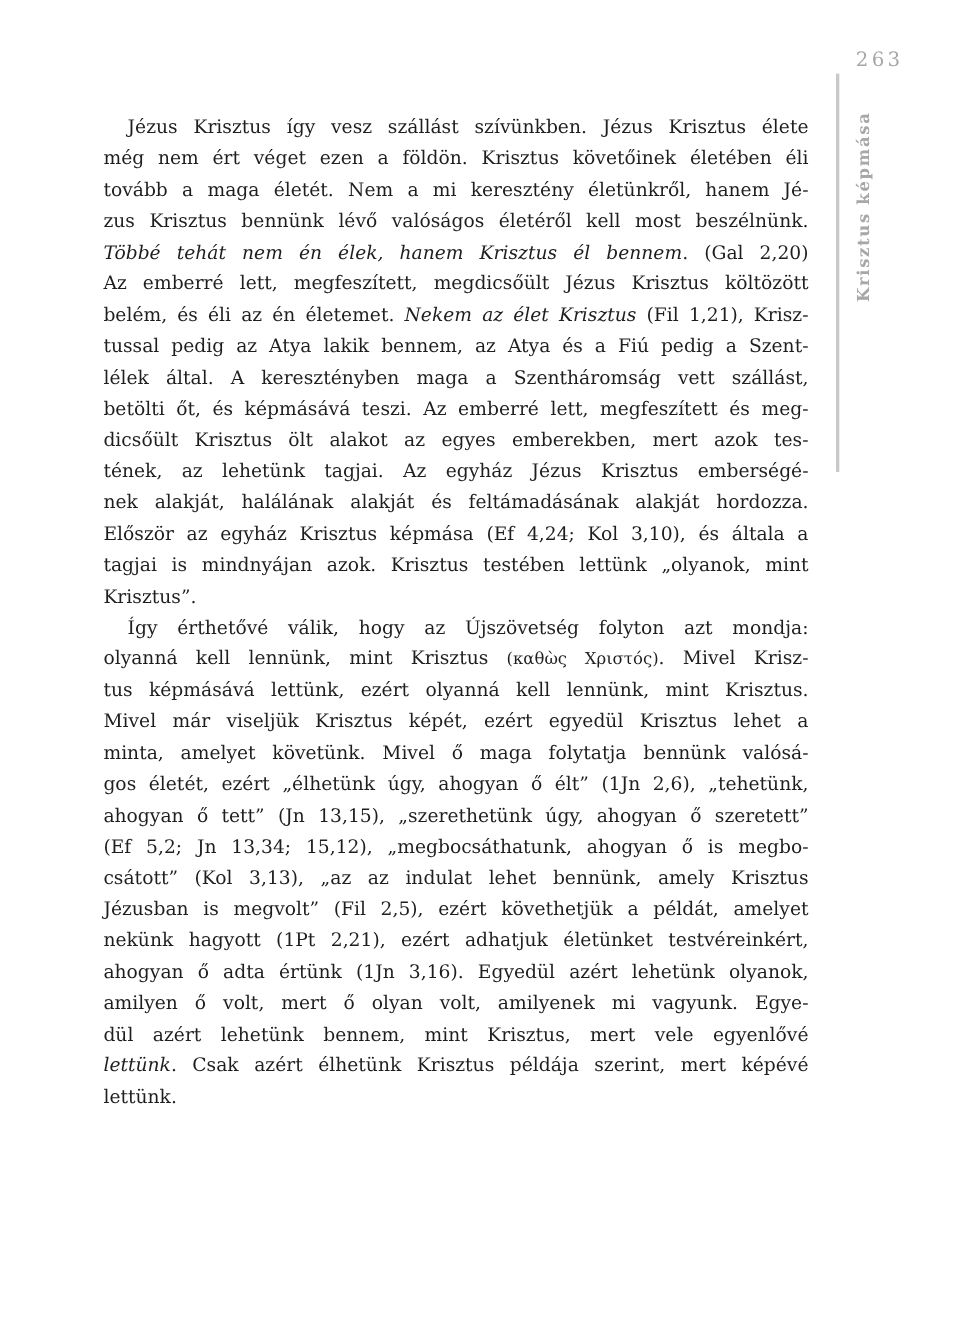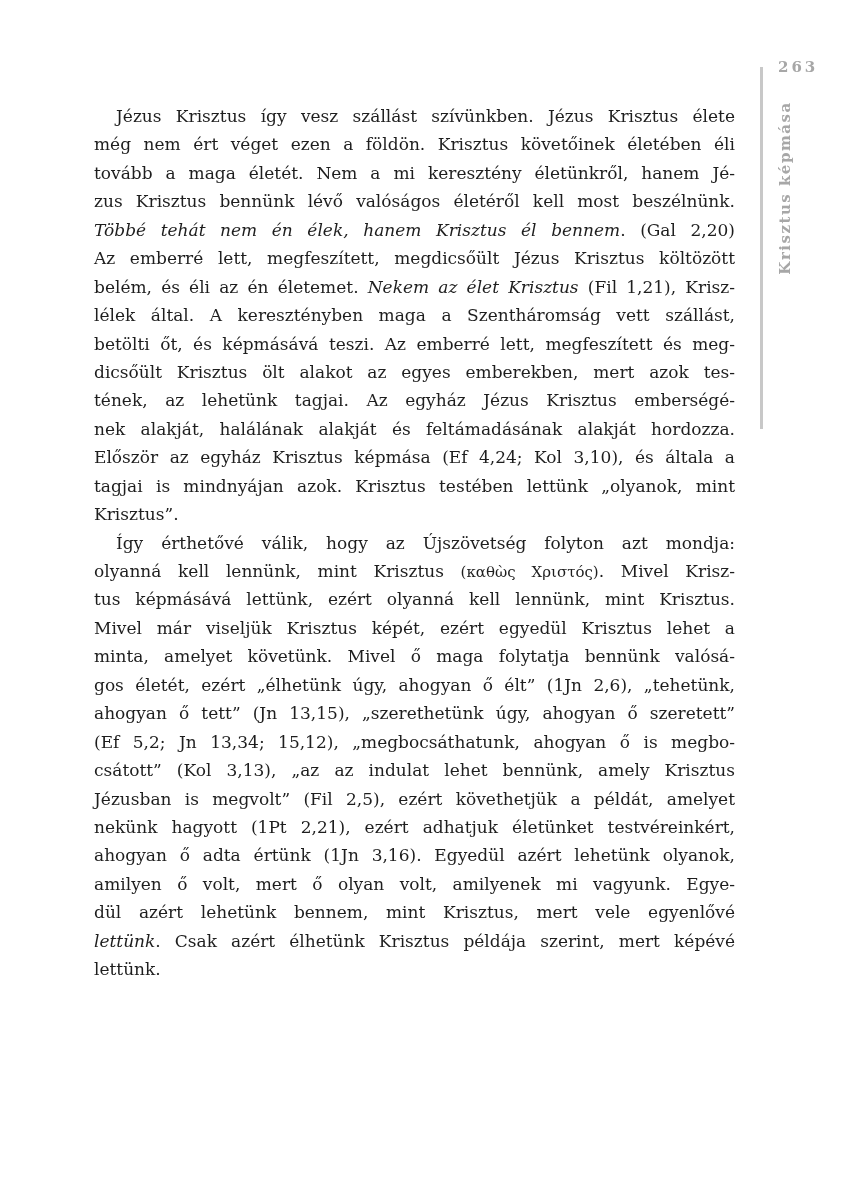--- a/index.html
+++ b/index.html
@@ -11,23 +11,23 @@
     position: relative;
     width: 867px;
     height: 1200px;
     background: var(--page-bg, #ffffff);
     overflow: hidden;
     font-family: "DejaVu Serif", serif;
   }
   .page-number {
     position: absolute;
     left: 778px;
-    top: 58px;
-    font-size: 15px;
-    font-weight: bold;
+    top: 44px;
+    font-size: 18px;
+    font-weight: normal;
     letter-spacing: 3px;
     color: var(--header-gray, #ababab);
   }
   .margin-rule {
     position: absolute;
     left: 760px;
     top: 67px;
     width: 3px;
     height: 362px;
     background: var(--rule-gray, #c8c8c8);
@@ -77,20 +77,21 @@
   <div class="margin-rule"></div>
   <div class="margin-title">Krisztus képmása</div>
   <div class="body-text">
       <div class="line first"><span>Jézus Krisztus így vesz szállást szívünkben. Jézus Krisztus élete</span></div>
       <div class="line"><span>még nem ért véget ezen a földön. Krisztus követőinek életében éli</span></div>
       <div class="line"><span>tovább a maga életét. Nem a mi keresztény életünkről, hanem Jé-</span></div>
       <div class="line"><span>zus Krisztus bennünk lévő valóságos életéről kell most beszélnünk.</span></div>
       <div class="line"><span class="it">Többé tehát nem én élek, hanem Krisztus él bennem</span><span>. (Gal 2,20)</span></div>
       <div class="line"><span>Az emberré lett, megfeszített, megdicsőült Jézus Krisztus költözött</span></div>
       <div class="line"><span>belém, és éli az én életemet. </span><span class="it">Nekem az élet Krisztus</span><span> (Fil 1,21), Krisz-</span></div>
+      <div class="line"><span>tussal pedig az Atya lakik bennem, az Atya és a Fiú pedig a Szent-</span></div>
       <div class="line"><span>lélek által. A keresztényben maga a Szentháromság vett szállást,</span></div>
       <div class="line"><span>betölti őt, és képmásává teszi. Az emberré lett, megfeszített és meg-</span></div>
       <div class="line"><span>dicsőült Krisztus ölt alakot az egyes emberekben, mert azok tes-</span></div>
       <div class="line"><span>tének, az lehetünk tagjai. Az egyház Jézus Krisztus emberségé-</span></div>
       <div class="line"><span>nek alakját, halálának alakját és feltámadásának alakját hordozza.</span></div>
       <div class="line"><span>Először az egyház Krisztus képmása (Ef 4,24; Kol 3,10), és általa a</span></div>
       <div class="line"><span>tagjai is mindnyájan azok. Krisztus testében lettünk „olyanok, mint</span></div>
       <div class="line last"><span>Krisztus”.</span></div>
       <div class="line first"><span>Így érthetővé válik, hogy az Újszövetség folyton azt mondja:</span></div>
       <div class="line"><span>olyanná kell lennünk, mint Krisztus </span><span class="gr">(καθὼς Χριστός)</span><span>. Mivel Krisz-</span></div>

